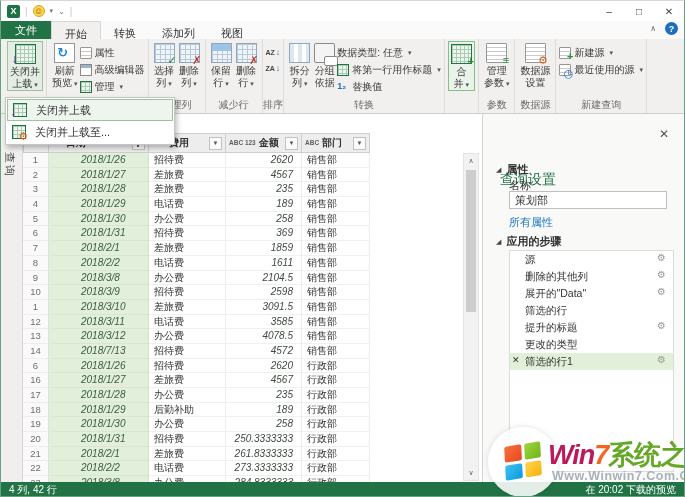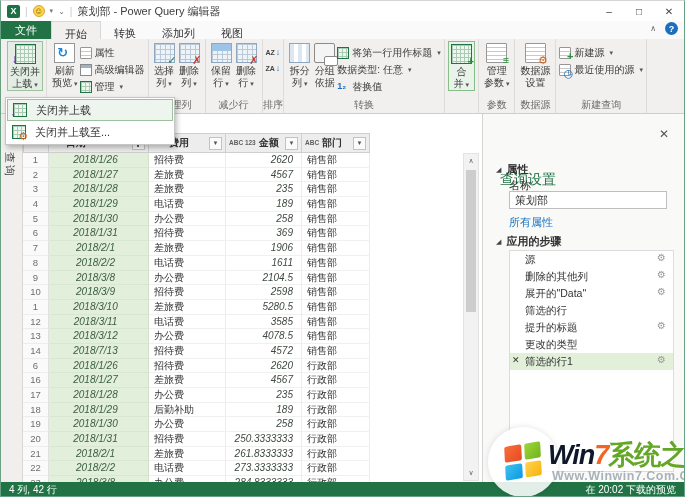--- a/index.html
+++ b/index.html
@@ -104,22 +104,22 @@
   .fbtn .ddg { font-size:6px; color:#555; }
   .funnel { width:9px; height:9px; position:relative; }
   .funnel::before { content:""; position:absolute; top:1px; left:0; border-left:4px solid transparent;
                     border-right:4px solid transparent; border-top:4px solid #555; }
   .funnel::after { content:""; position:absolute; top:4px; left:3px; width:2px; height:4px; background:#555; }
   .trow { display:flex; height:14.7px; }
   .cell { border-right:1px solid #ececec; border-bottom:1px solid #f0f0f0; font-size:10px; color:#333;
           line-height:14.2px; overflow:hidden; white-space:nowrap; }
   .rn  { width:26px; text-align:center; font-size:9.5px; color:#6e6e6e; background:#fafafa;
          border-right:1px solid #e0e0e0; border-bottom:1px solid #ededed; line-height:14.2px; }
-  .c-date { width:100px; background:#e2efda; color:#3c5e44; font-style:italic; text-align:center;
-            padding-right:6px; border-right:1px solid #d3e2cb; border-bottom:1px solid #d9e6d1; }
+  .c-date { width:100px; background:#e2efda; color:#3c5e44; font-style:italic; text-align:left;
+            padding-right:6px; border-right:1px solid #d3e2cb; border-bottom:1px solid #d9e6d1;padding-left:32px; }
   .c-fee  { width:77px; padding-left:5px; }
   .c-amt  { width:76px; text-align:right; padding-right:8px; font-style:italic; color:#3f4a40; }
   .c-dept { width:68px; padding-left:5px; }
 
   
   .vscroll { position:absolute; left:462px; top:152px; width:16px; height:328px; background:#f2f2f2;
              border:1px solid #e3e3e3; z-index:10; }
   .sarrow { position:absolute; left:0; width:100%; height:14px; text-align:center; font-size:7px; color:#606060; line-height:14px; }
   .sarrow.up { top:0; } .sarrow.down { bottom:0; }
   .sthumb { position:absolute; left:2px; width:10px; top:16px; height:142px; background:#cdcdcd; }
@@ -155,39 +155,38 @@
                background:rgba(255,255,255,.88); box-shadow:0 0 6px rgba(0,0,0,.12); }
   .wm-flag { position:absolute; left:17px; top:17px; width:36px; height:34px; display:grid;
              grid-template-columns:1fr 1fr; grid-template-rows:1fr 1fr; gap:3px; transform:skewY(-6deg) rotate(-3deg); }
   .wm-flag div { border-radius:2px; }
   .fl-r { background:linear-gradient(135deg,#f6703c,#e9491f); }
   .fl-g { background:linear-gradient(135deg,#9ed63a,#6fb41c); }
   .fl-b { background:linear-gradient(135deg,#3fc1f0,#0a9ae0); }
   .fl-y { background:linear-gradient(135deg,#ffd34f,#f6b30b); }
   .wm-brand { position:absolute; left:62px; top:16px; white-space:nowrap; font-weight:bold; font-size:27px;
               letter-spacing:-1px; text-shadow:1px 1px 0 #fff, -1px -1px 0 #fff; }
-  .wm-win { color:#0f172a; font-style:italic; }
+  .wm-win { color:#be185d; font-style:italic; }
   .wm-seven { color:#f26522; font-style:italic; }
   .wm-cn { color:#64a625; }
   .wm-url { position:absolute; left:66px; top:48px; font-size:12.5px; font-weight:bold; color:#a8b2b8;
             letter-spacing:.5px; text-shadow:1px 1px 0 rgba(255,255,255,.8); white-space:nowrap; }
 </style>
 </head>
 <body>
 
 <div class="win">
 
   <div class="titlebar">
     <span class="xl-icon">X</span>
     <span class="tb-sep">|</span>
     <span class="smiley">☺</span>
     <span class="mini-arrow">▾</span>
     <span class="qat-custom">⌄</span>
     <span class="tb-sep">|</span>
-    <span>策划部 - Power Query 编辑器</span>
     <div class="win-controls">
       <span class="wc">–</span>
       <span class="wc">□</span>
       <span class="wc">✕</span>
     </div>
   </div>
 
   <div class="tabsbar">
     <div class="tab-file">文件</div>
     <div class="tab active">开始</div>
@@ -290,25 +289,25 @@
         <span>拆分</span>
         <span class="dd">列</span>
       </div>
       <div class="bigbtn">
         <span class="icn i-shapes"></span>
         <span>分组</span>
         <span>依据</span>
       </div>
       <div class="stack">
         <div class="srow dd">
+          <span>数据类型: 任意</span>
+        </div>
+        <div class="srow dd">
           <span class="icn i-grid-g"></span>
           <span>将第一行用作标题</span>
-        </div>
-        <div class="srow dd">
-          <span>数据类型: 任意</span>
         </div>
         <div class="srow">
           <span class="icn i-replace"></span>
           <span>替换值</span>
         </div>
       </div>
       <div class="glabel">转换</div>
     </div>
 
     <div class="rgroup">
@@ -454,21 +453,21 @@
             <div class="rn">6</div>
             <div class="cell c-date">2018/1/31</div>
             <div class="cell c-fee">招待费</div>
             <div class="cell c-amt">369</div>
             <div class="cell c-dept">销售部</div>
           </div>
           <div class="trow">
             <div class="rn">7</div>
             <div class="cell c-date">2018/2/1</div>
             <div class="cell c-fee">差旅费</div>
-            <div class="cell c-amt">1906</div>
+            <div class="cell c-amt">1859</div>
             <div class="cell c-dept">销售部</div>
           </div>
           <div class="trow">
             <div class="rn">8</div>
             <div class="cell c-date">2018/2/2</div>
             <div class="cell c-fee">电话费</div>
             <div class="cell c-amt">1611</div>
             <div class="cell c-dept">销售部</div>
           </div>
           <div class="trow">
@@ -482,21 +481,21 @@
             <div class="rn">10</div>
             <div class="cell c-date">2018/3/9</div>
             <div class="cell c-fee">招待费</div>
             <div class="cell c-amt">2598</div>
             <div class="cell c-dept">销售部</div>
           </div>
           <div class="trow">
             <div class="rn">1</div>
             <div class="cell c-date">2018/3/10</div>
             <div class="cell c-fee">差旅费</div>
-            <div class="cell c-amt">5280.5</div>
+            <div class="cell c-amt">3091.5</div>
             <div class="cell c-dept">销售部</div>
           </div>
           <div class="trow">
             <div class="rn">12</div>
             <div class="cell c-date">2018/3/11</div>
             <div class="cell c-fee">电话费</div>
             <div class="cell c-amt">3585</div>
             <div class="cell c-dept">销售部</div>
           </div>
           <div class="trow">

